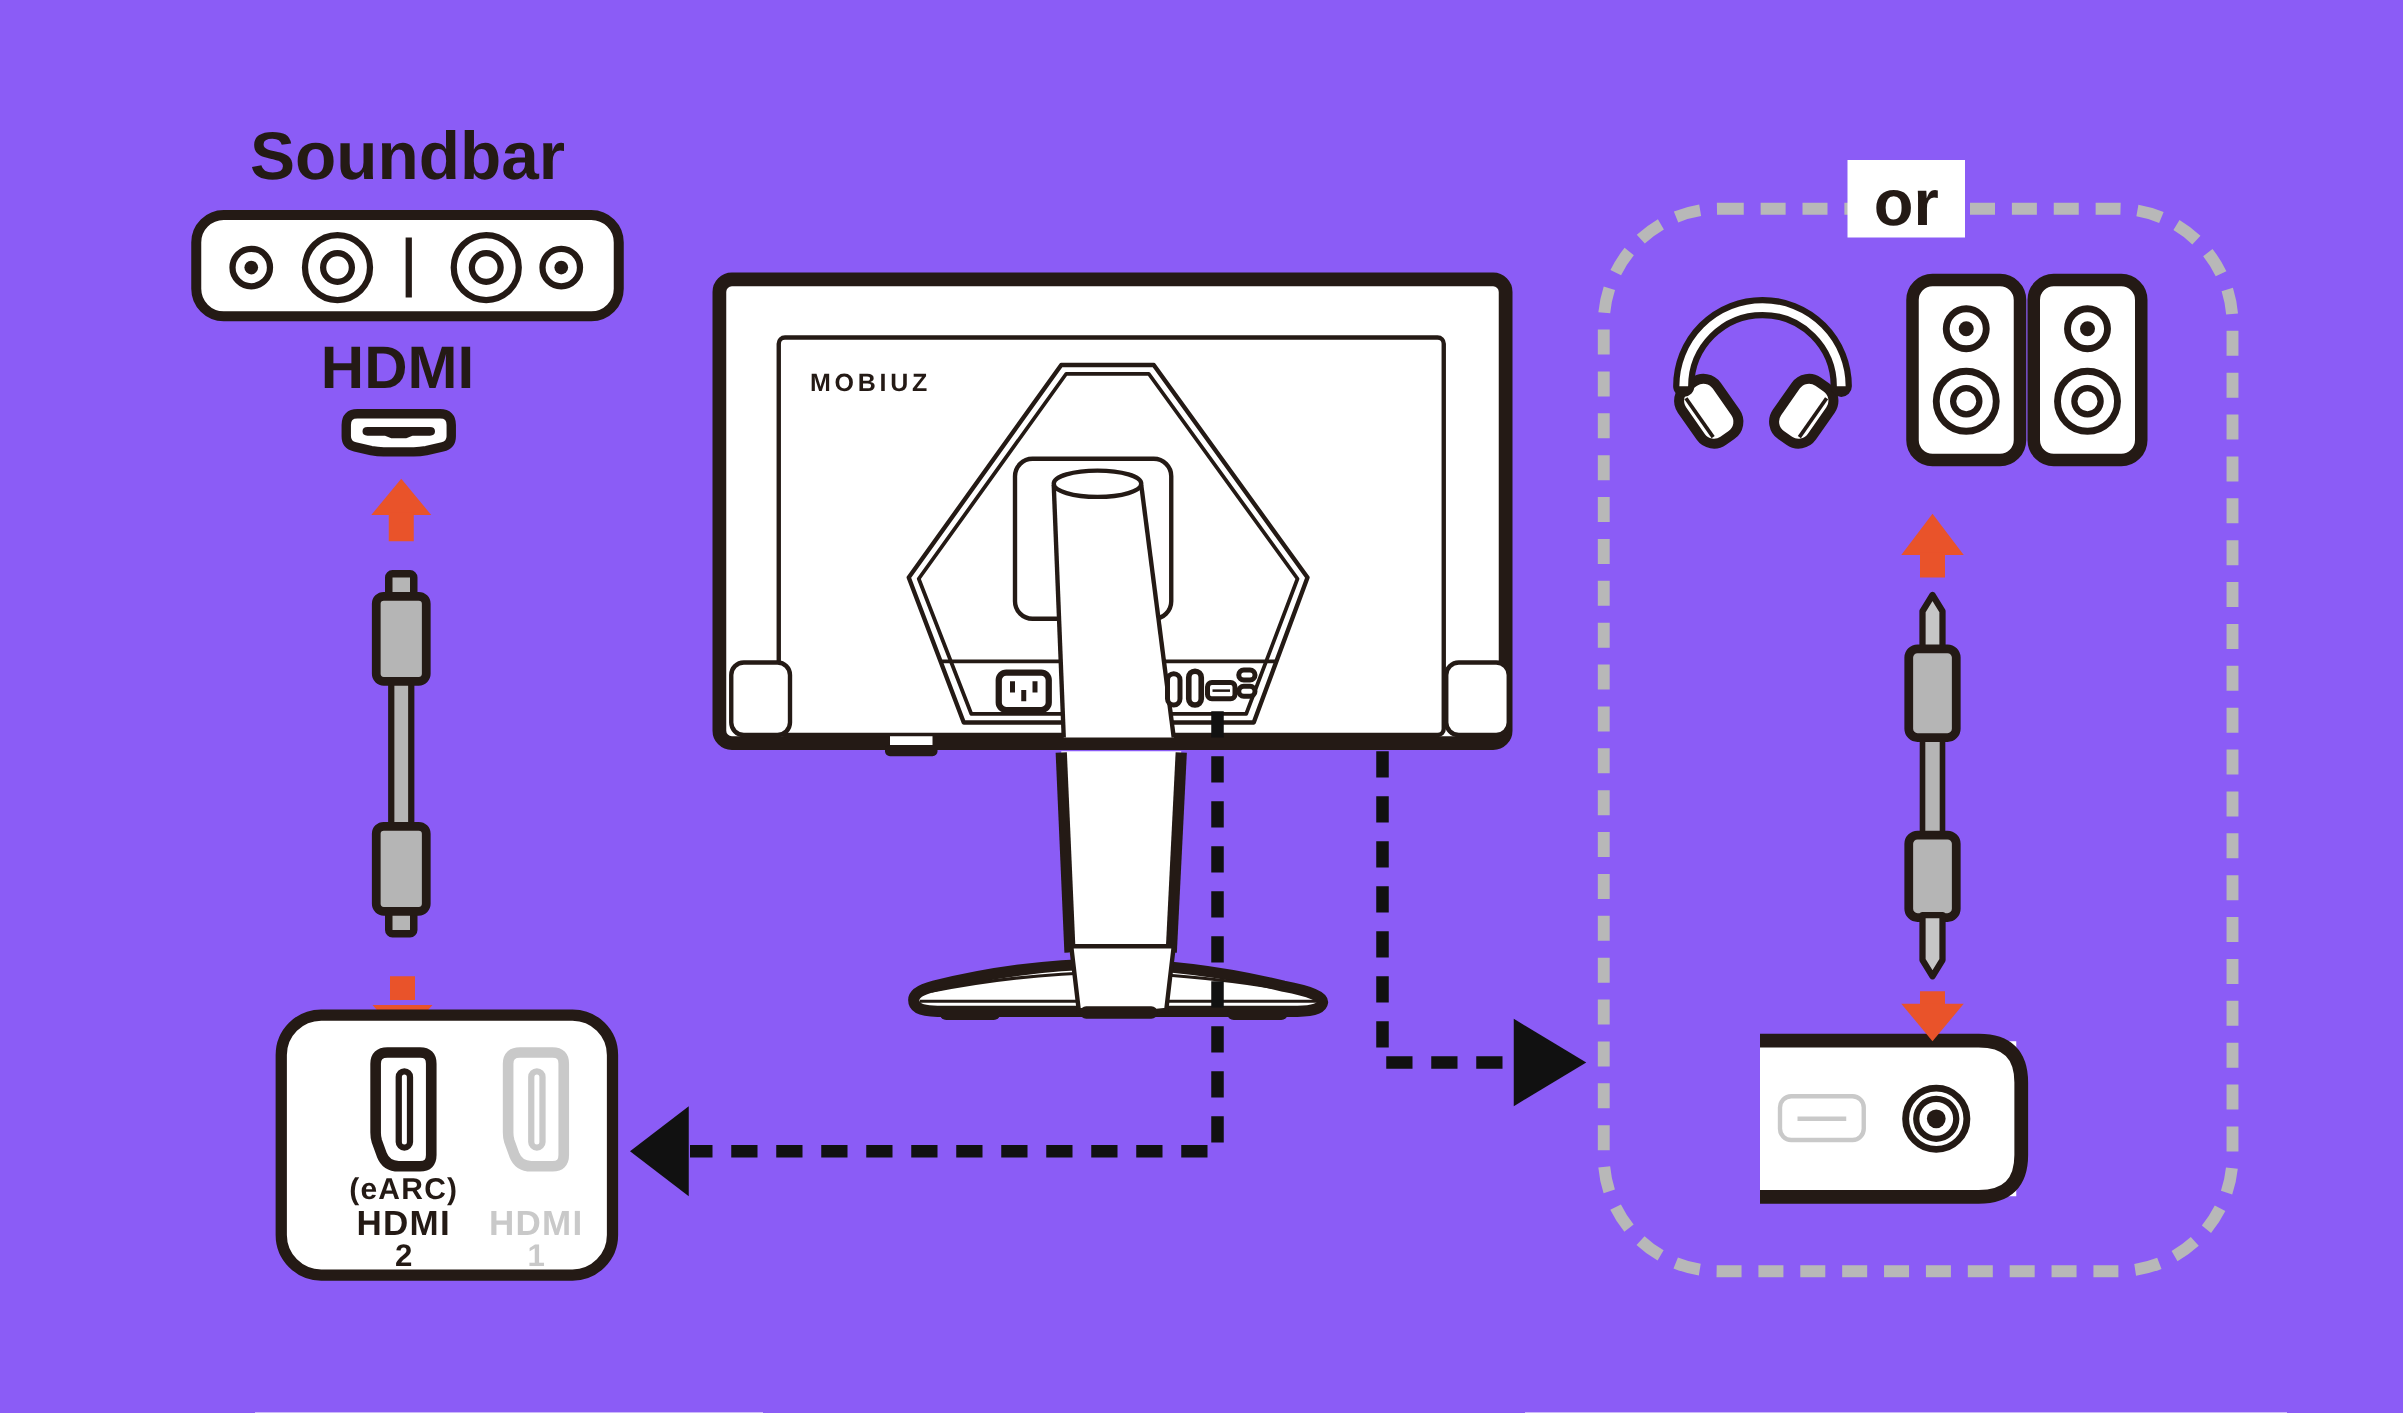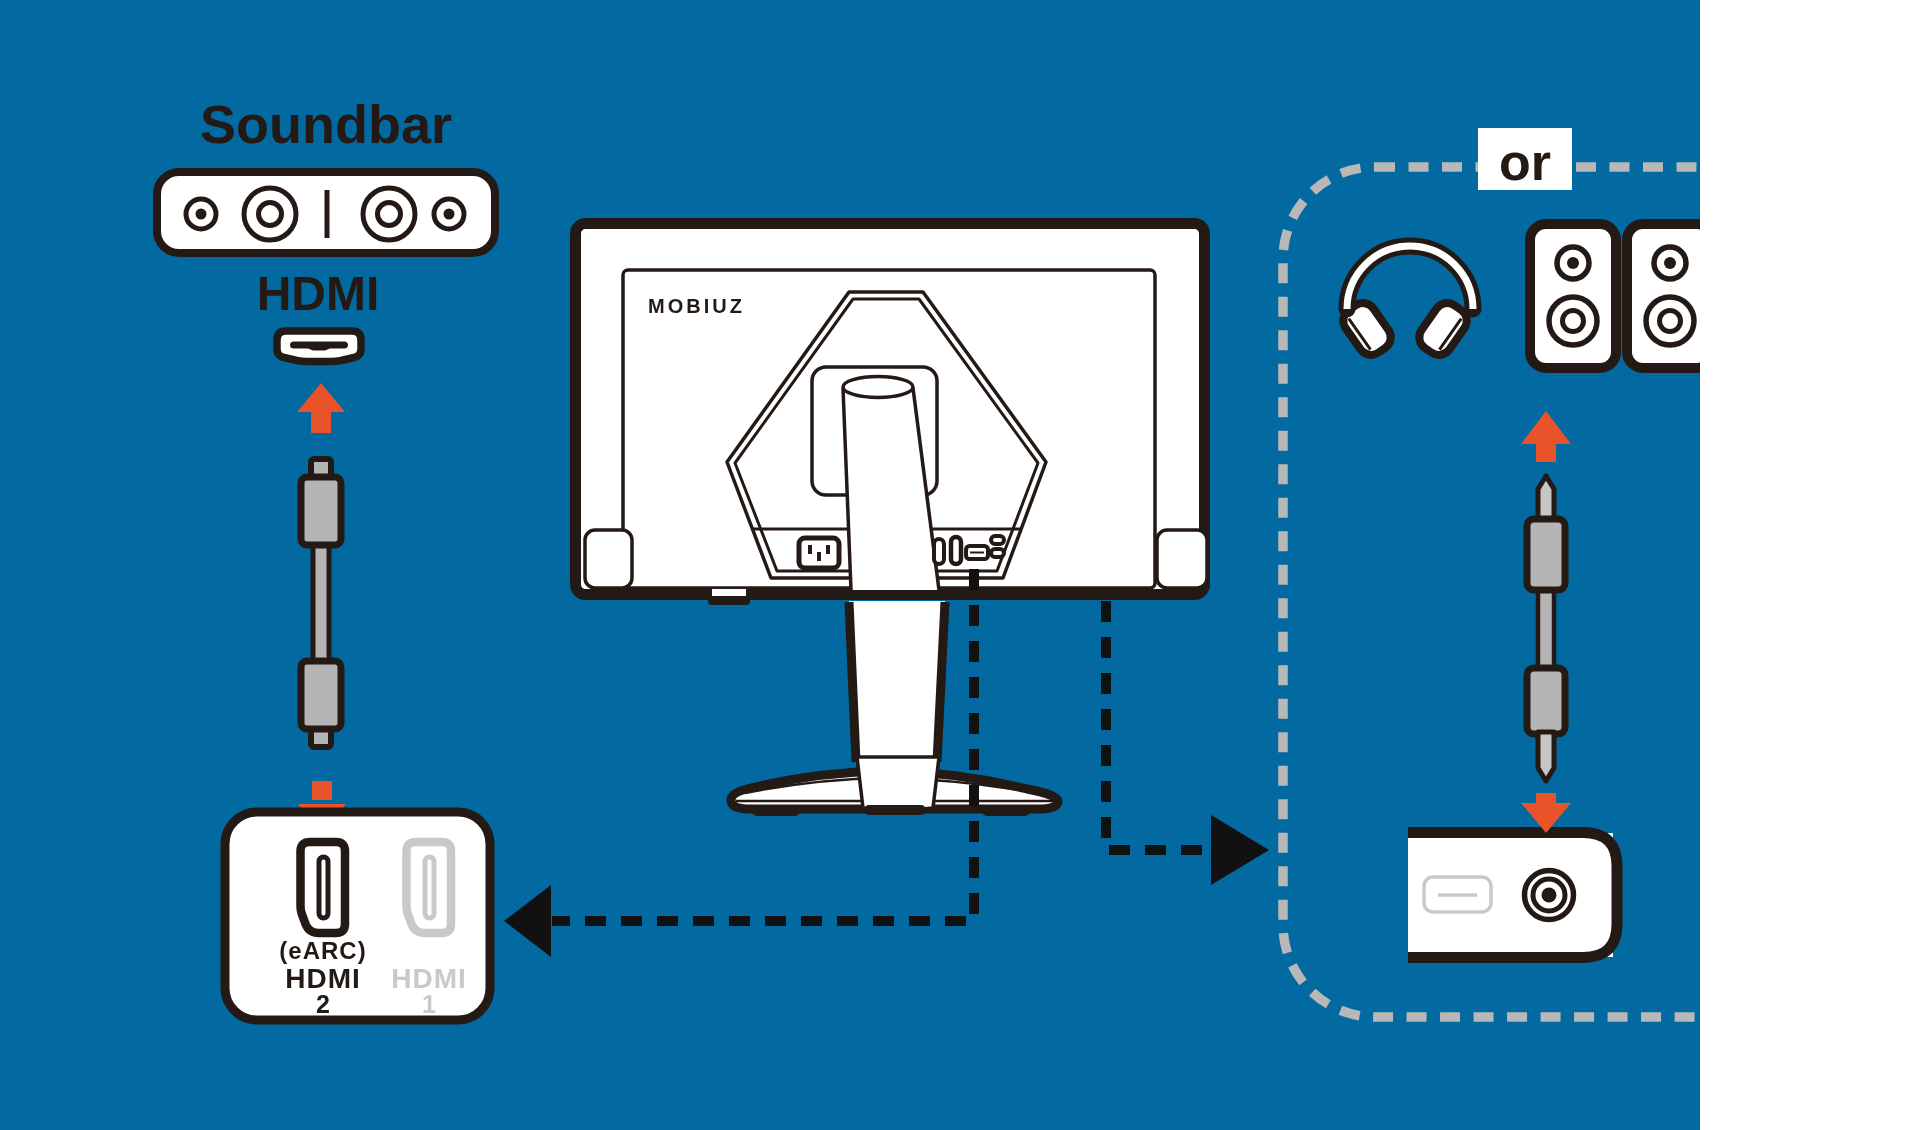--- a/index.html
+++ b/index.html
@@ -3,21 +3,21 @@
 <meta charset="utf-8">
 <style>
   :root{
     --line:#241a15;
     --orange:#e9532a;
     --grayfill:#b5b5b5;
     --lightgray:#c9c9c9;
     --dashgray:#b8b8b8;
   }
   html,body{margin:0;padding:0;background:#ffffff;}
-  .stage{position:relative;width:1700px;height:1130px;background:#0369a1;overflow:hidden;
+  .stage{position:relative;width:1922px;height:1130px;background:#8b5cf6;overflow:hidden;
          font-family:"Liberation Sans", sans-serif;}
   svg text{font-family:"Liberation Sans", sans-serif;font-weight:bold;fill:var(--line);}
   .t-soundbar{font-size:54px;}
   .t-hdmi{font-size:48px;}
   .t-or{font-size:52px;}
   .t-earc{font-size:24px;letter-spacing:1px;}
   .t-hdmilogo{font-size:28px;letter-spacing:1px;}
   .t-num{font-size:25px;}
   .t-logo{font-size:20px;letter-spacing:3px;font-weight:bold;}
   .inactive{fill:#c9c9c9;}

